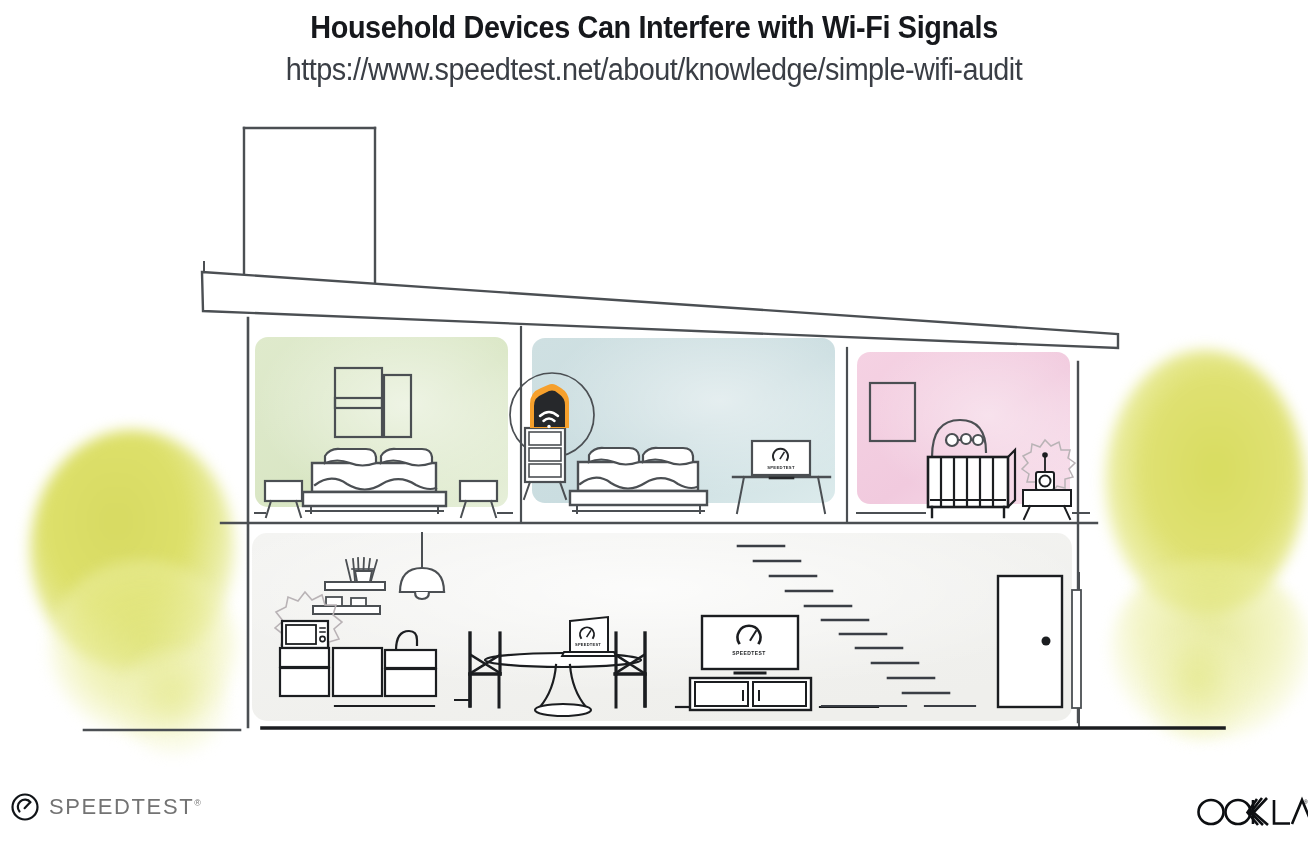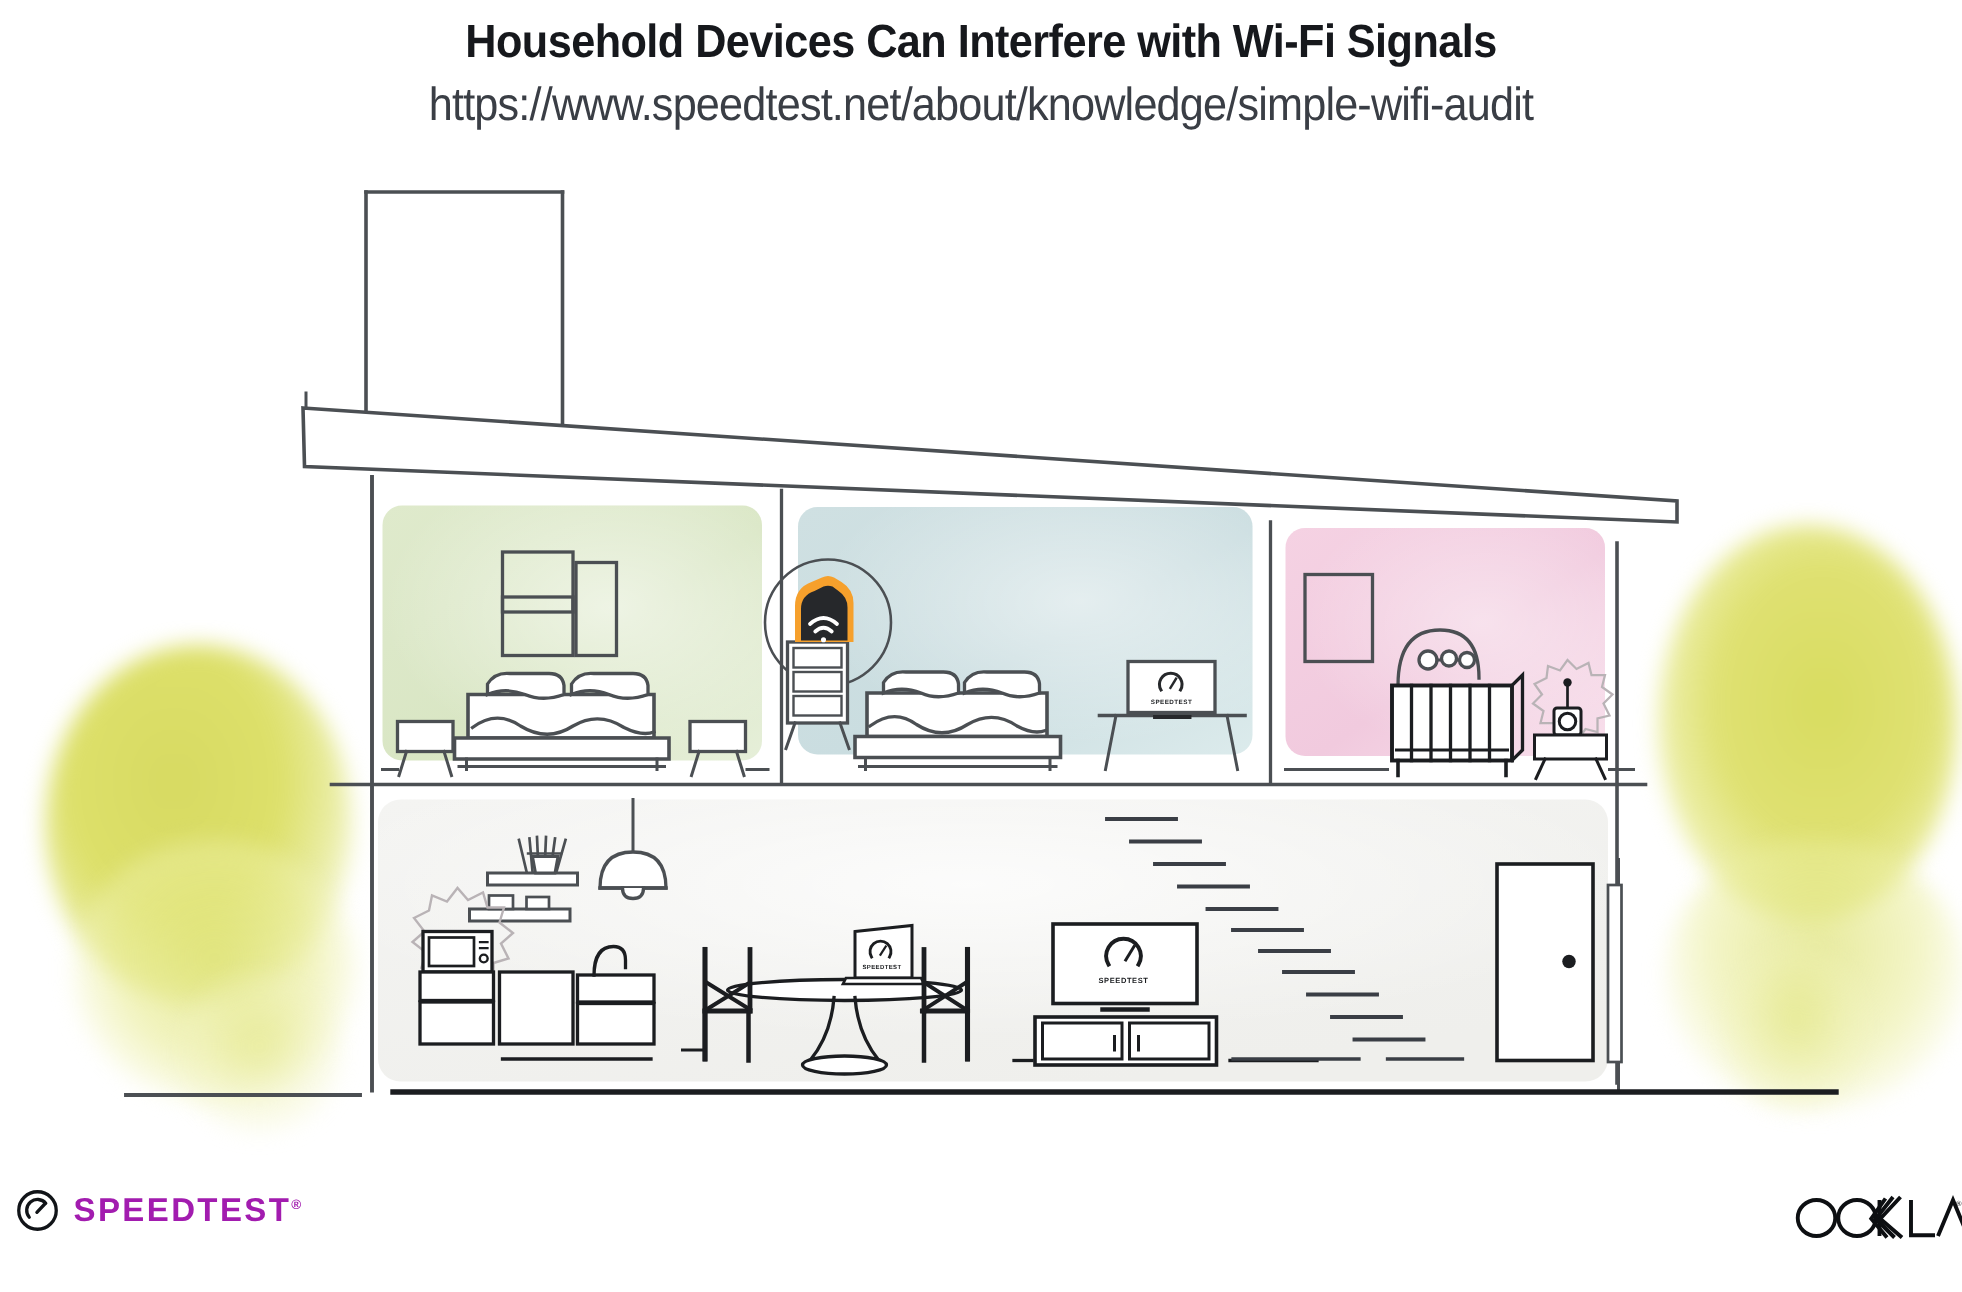--- a/index.html
+++ b/index.html
@@ -24,21 +24,21 @@
     font-weight:400;font-size:31px;color:#3a3e45;
     margin:0;padding-top:5px;line-height:1.18;letter-spacing:-0.6px;
     transform:scaleX(0.93);transform-origin:center;
   }
 
   
   .footer{position:absolute;left:0;top:790px;width:1308px;height:60px;}
   .speedtest-logo{position:absolute;left:10px;top:2px;display:flex;align-items:center;gap:9px;}
   .speedtest-word{
     font-family:"Liberation Sans", sans-serif;
-    font-weight:bold;font-size:22px;letter-spacing:1.6px;color:#a21caf;
+    font-weight:normal;font-size:22px;letter-spacing:1.6px;color:#737373;
     position:relative;
   }
   .tm{font-size:9px;vertical-align:super;letter-spacing:0;}
   .ookla-logo{position:absolute;left:1196px;top:2px;}
 
   
   .foliage{position:absolute;border-radius:50%;filter:blur(7px);}
   .fol-a{left:30px;top:430px;width:205px;height:240px;
     background:radial-gradient(ellipse at 42% 38%, #d7da62 0%, #dde06a 42%, rgba(228,232,140,.82) 63%, rgba(243,245,205,.5) 80%, rgba(255,255,255,0) 95%);}
   .fol-b{left:48px;top:560px;width:190px;height:175px;

